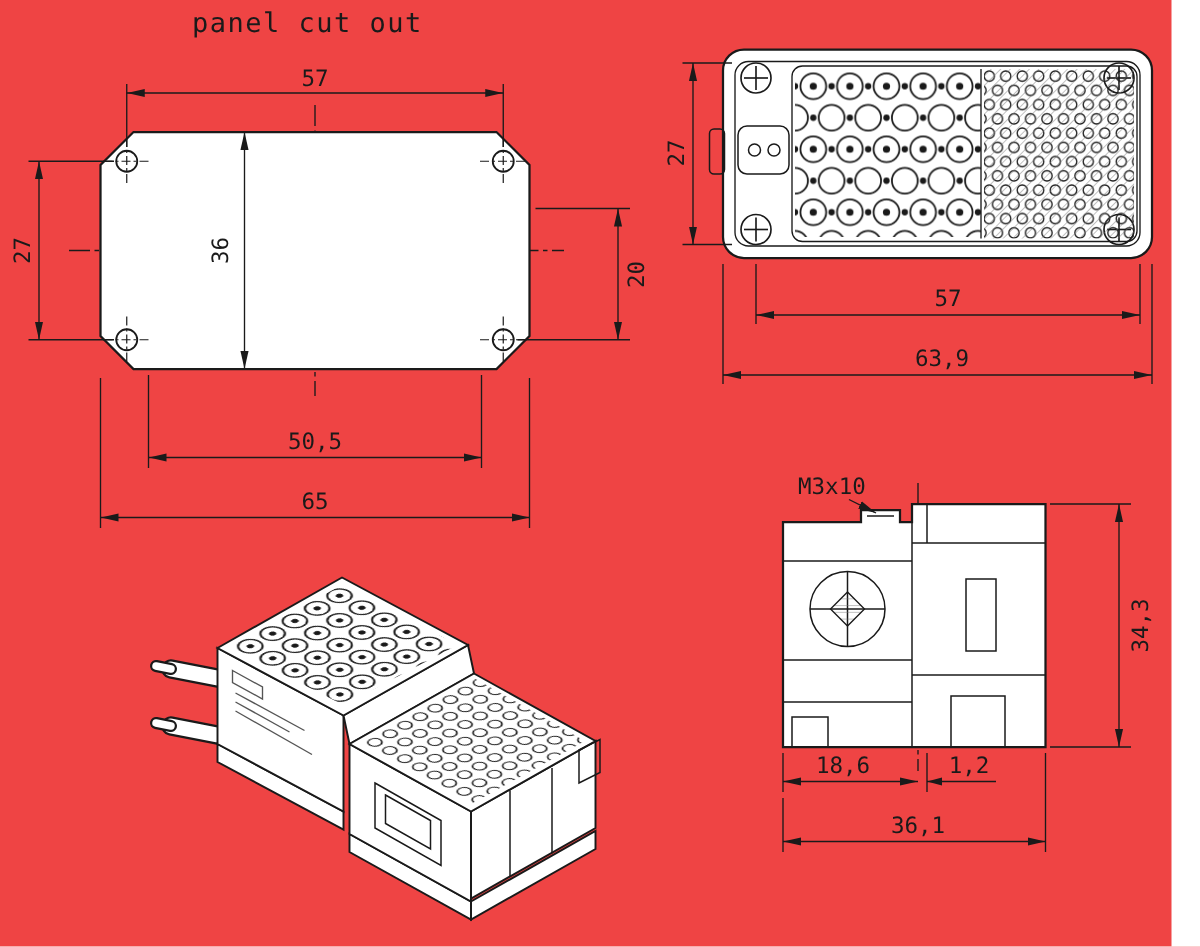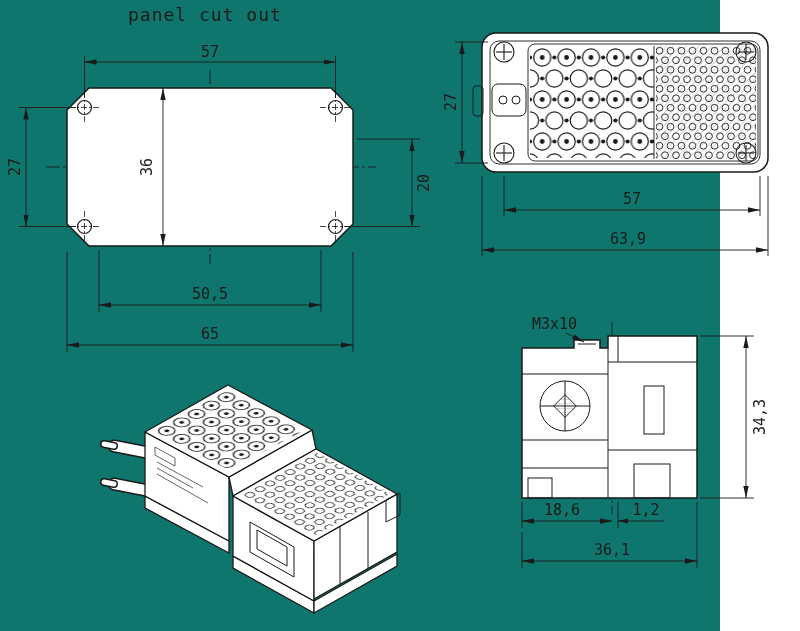--- a/index.html
+++ b/index.html
@@ -1,16 +1,16 @@
 <!DOCTYPE html>
 <html><head>
 <meta charset="utf-8">
 <style>
   html,body{margin:0;padding:0;background:#ffffff;}
-  .sheet{width:720px;height:631px;position:relative;background:#0f766e;}
+  .sheet{width:781px;height:631px;position:relative;background:#ef4444;}
   svg{display:block;}
   text{font-family:"DejaVu Sans Mono","Liberation Mono",monospace;fill:#1a1a1a;}
   .dimtxt{font-size:15px;}
   .titletxt{font-size:18px;letter-spacing:1px;}
   .outline{stroke:#1a1a1a;stroke-width:1.5;fill:#ffffff;}
   .thin{stroke:#1a1a1a;stroke-width:0.9;fill:none;}
   .dim{stroke:#1a1a1a;stroke-width:0.9;fill:none;}
   .cl{stroke:#1a1a1a;stroke-width:0.9;fill:none;stroke-dasharray:14 3 3 3;}
   .clsm{stroke:#1a1a1a;stroke-width:0.8;fill:none;stroke-dasharray:6 2 2 2;}
   .detail{stroke:#1a1a1a;stroke-width:1;fill:none;}

